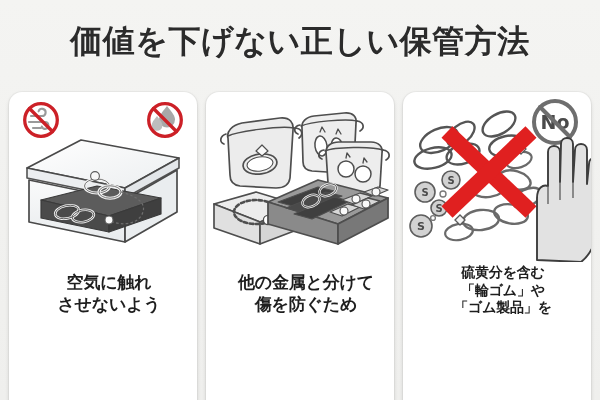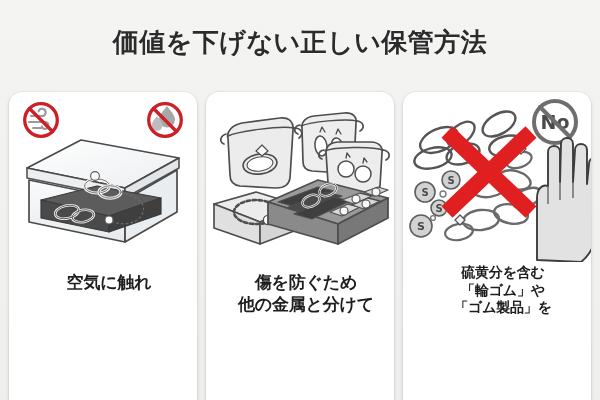--- a/index.html
+++ b/index.html
@@ -14,21 +14,21 @@
     width:600px; height:400px;
     background:linear-gradient(180deg,#f4f4f2 0%,#f1f1ef 55%,#efefed 100%);
   }
 
   
   .title-bar {
     position:absolute; left:0; top:0; width:600px; height:84px;
     display:flex; align-items:center; justify-content:center;
   }
   .title-text {
-    font-size:26px;
+    font-size:32px;
     font-weight:700;
     letter-spacing:0.5px;
     color:#2b2b2b;
     white-space:nowrap;
     text-shadow:0 1px 0 rgba(255,255,255,.6);
   }
 
   
   .cards {
     position:absolute; left:0; top:92px; width:600px; height:290px;
@@ -148,20 +148,21 @@
             </g>
 
             <path d="M112 100 C128 104 140 112 132 124 C126 133 110 134 100 128" fill="none" stroke="#6e6e6e" stroke-width="1.2" stroke-dasharray="2.6 2.2"></path>
             <circle cx="100" cy="128" r="4" fill="#fafafa" stroke="#5a5a5a" stroke-width="1.1"></circle>
           </g>
         </svg>
       </div>
 
       <div class="card-caption">
         <div class="cap-line">空気に触れ</div>
+        <div class="cap-line">させないよう</div>
       </div>
     </div>
 
     <div class="card card2">
       <div class="card-art">
         <svg viewBox="0 0 188 178" xmlns="http://www.w3.org/2000/svg">
           <g stroke="#4e4e4e" stroke-linejoin="round" stroke-linecap="round">
 
             <g>
               <path d="M22 46 C20 40 26 33 36 31 L74 26 C84 25 88 31 87 38 L84 86 C83 93 77 96 70 96 L34 94 C27 93 24 89 24 83 Z" fill="#ececec" stroke-width="1.7"></path>
@@ -229,22 +230,22 @@
                 <circle cx="170" cy="100" r="4"></circle>
                 <circle cx="138" cy="119" r="4"></circle>
                 <circle cx="160" cy="112" r="4"></circle>
               </g>
             </g>
           </g>
         </svg>
       </div>
 
       <div class="card-caption">
+        <div class="cap-line">他の金属と分けて</div>
         <div class="cap-line">傷を防ぐため</div>
-        <div class="cap-line">他の金属と分けて</div>
       </div>
     </div>
 
     <div class="card card3">
       <div class="card-art">
         <svg viewBox="0 0 188 170" xmlns="http://www.w3.org/2000/svg">
 
           <g>
             <circle cx="152" cy="30" r="21" fill="#ffffff" stroke="#6e6e6e" stroke-width="4"></circle>
             <text x="152" y="37" text-anchor="middle" font-family="DejaVu Sans, Liberation Sans, sans-serif" font-size="19" font-weight="700" fill="#4a4a4a">No</text>

